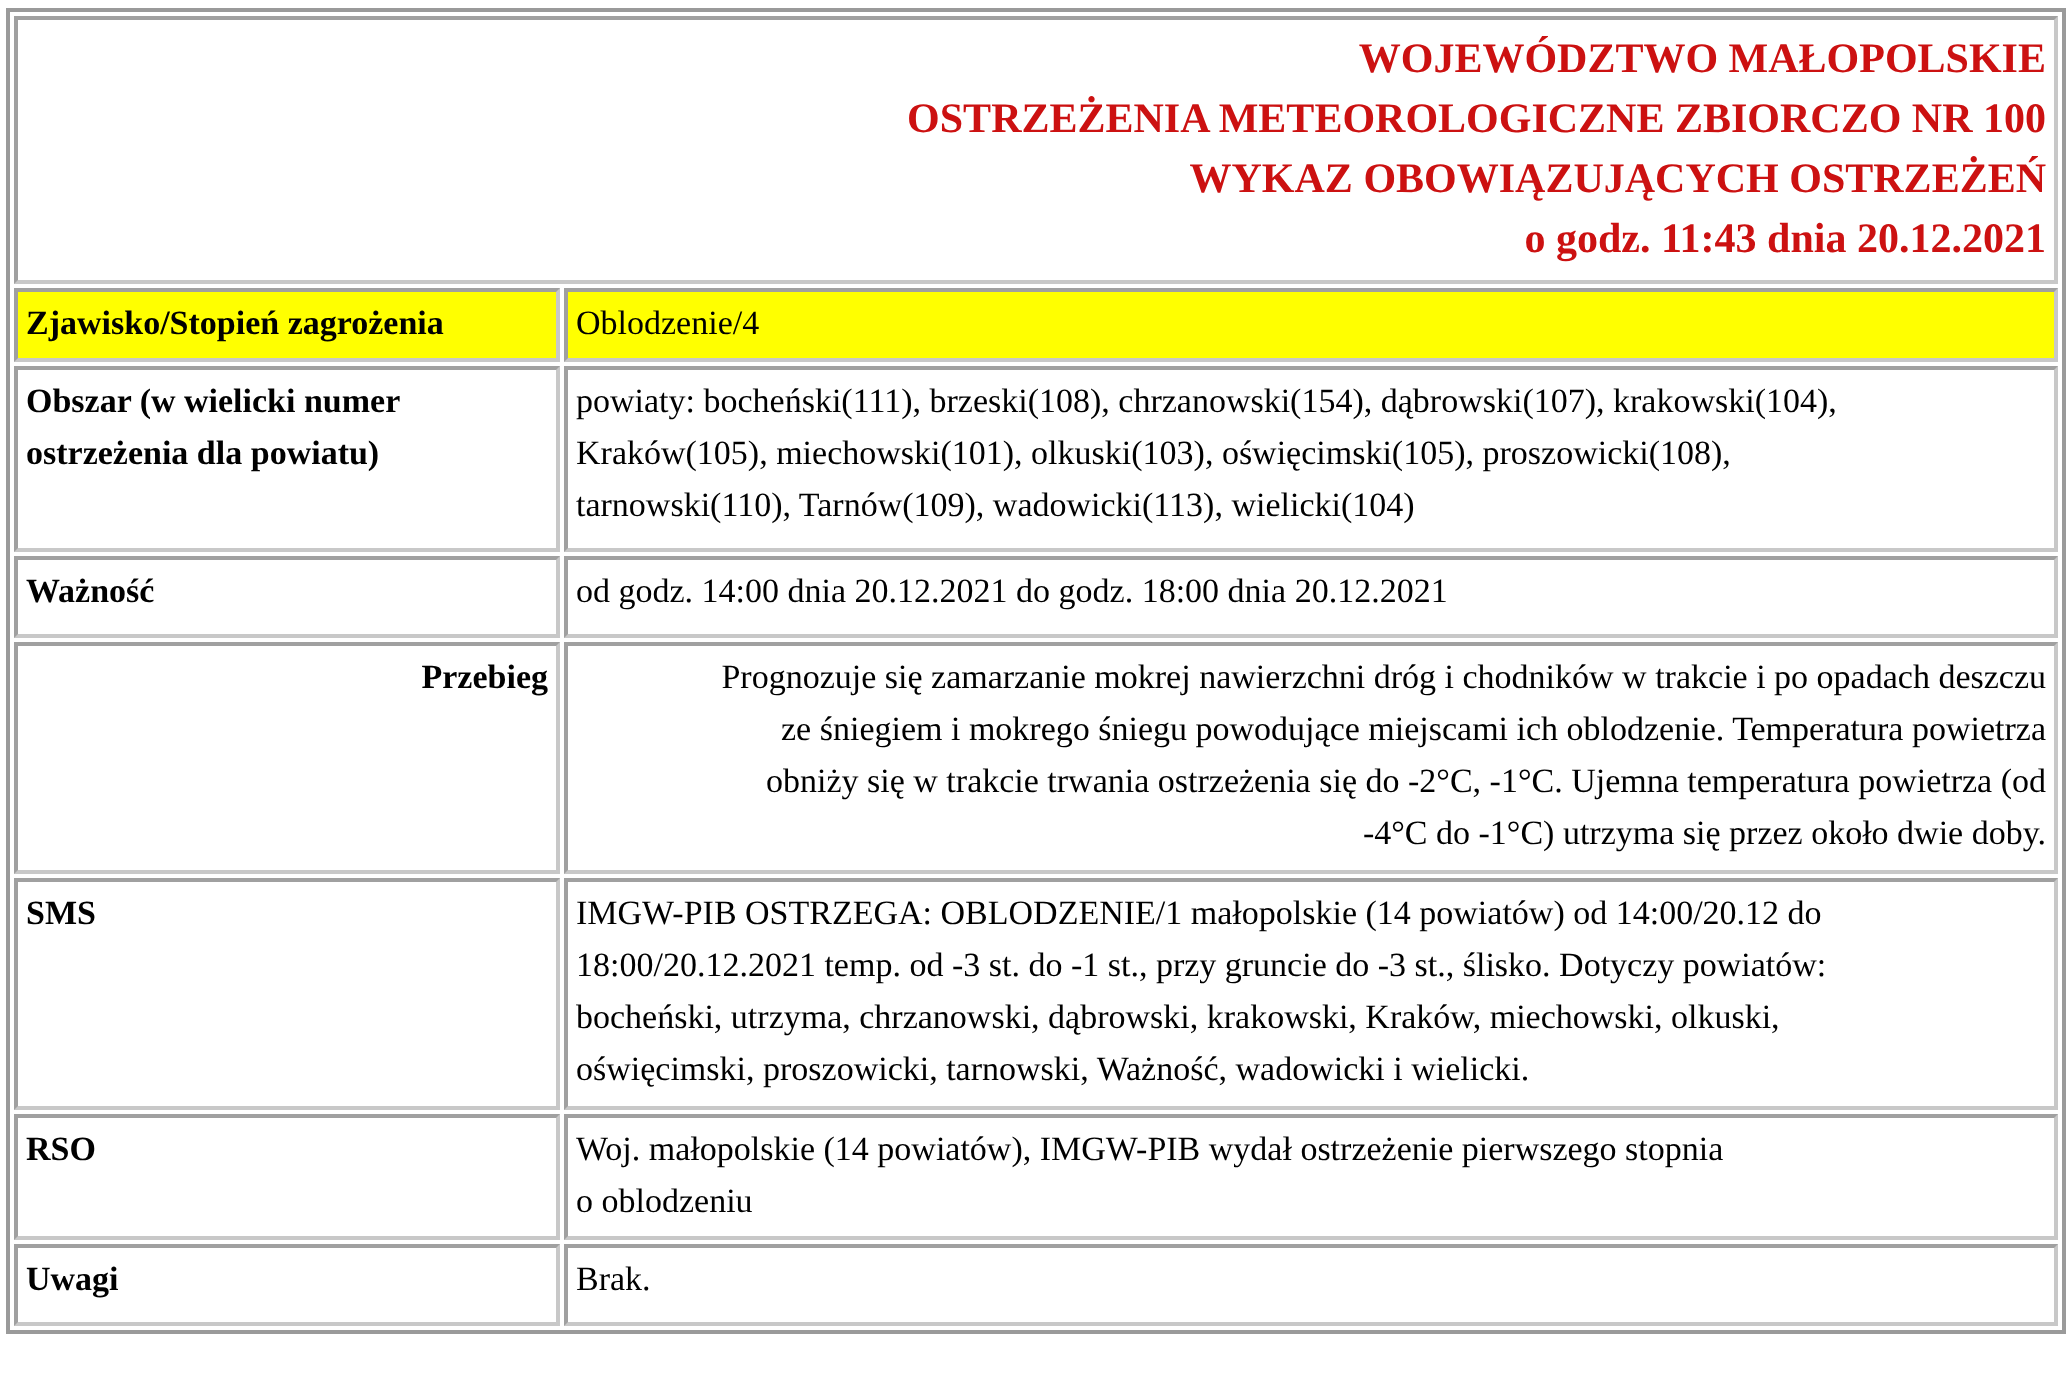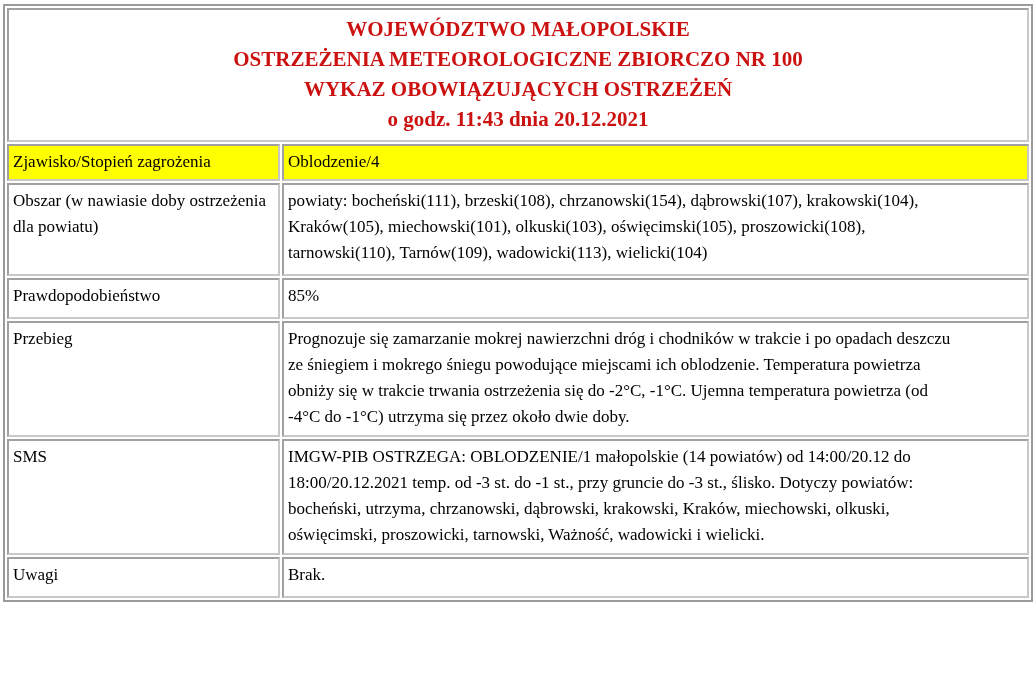--- a/index.html
+++ b/index.html
@@ -27,37 +27,37 @@
     table.warn td {
       border: 2px solid #a0a0a0;
       border-right-color: #c8c8c8;
       border-bottom-color: #c8c8c8;
       vertical-align: top;
       font-size: 17px;
       line-height: 26px;
       padding: 3px 4px 4px 4px;
     }
     td.header {
-      text-align: center;
+      text-align: right;
       color: #cc1111;
       font-weight: bold;
       font-size: 21px !important;
       line-height: 30px !important;
       padding: 4px 4px 6px 4px !important;
     }
     td.header div { display: block; }
     td.label {
       width: 261px;
-      font-weight: normal;
+      font-weight: bold;
     }
     tr.yellow td { background: #ffff00; }
     .row-obszar td { height: 82px; }
     .row-waznosc td { height: 30px; }
     .row-prawd td { height: 30px; }
-    .row-przebieg td { height: 105px; }
+    .row-przebieg td { height: 105px; text-align: right; }
     .row-sms td { height: 105px; margin-top: 44px; }
     .row-rso td { height: 52px; }
     .row-uwagi td { height: 30px; }
   </style>
 </head>
 <body>
 
 <table class="warn">
   <tbody>
       <tr>
@@ -68,33 +68,33 @@
       <div>o godz. 11:43 dnia 20.12.2021</div>
     </td>
   </tr>
 
   <tr class="yellow">
     <td class="label">Zjawisko/Stopień zagrożenia</td>
     <td>Oblodzenie/4</td>
   </tr>
 
   <tr class="row-obszar">
-    <td class="label">Obszar (w nawiasie doby ostrzeżenia dla powiatu)</td>
+    <td class="label">Obszar (w wielicki numer ostrzeżenia dla powiatu)</td>
     <td>
       <div>powiaty: bocheński(111), brzeski(108), chrzanowski(154), dąbrowski(107), krakowski(104),</div>
       <div>Kraków(105), miechowski(101), olkuski(103), oświęcimski(105), proszowicki(108),</div>
       <div>tarnowski(110), Tarnów(109), wadowicki(113), wielicki(104)</div>
     </td>
   </tr>
 
+  <tr class="row-waznosc">
+    <td class="label">Ważność</td>
+    <td>od godz. 14:00 dnia 20.12.2021 do godz. 18:00 dnia 20.12.2021</td>
+  </tr>
 
-  <tr class="row-prawd">
-    <td class="label">Prawdopodobieństwo</td>
-    <td>85%</td>
-  </tr>
 
   <tr class="row-przebieg">
     <td class="label">Przebieg</td>
     <td>
       <div>Prognozuje się zamarzanie mokrej nawierzchni dróg i chodników w trakcie i po opadach deszczu</div>
       <div>ze śniegiem i mokrego śniegu powodujące miejscami ich oblodzenie. Temperatura powietrza</div>
       <div>obniży się w trakcie trwania ostrzeżenia się do -2°C, -1°C. Ujemna temperatura powietrza (od</div>
       <div>-4°C do -1°C) utrzyma się przez około dwie doby.</div>
     </td>
   </tr>
@@ -102,20 +102,27 @@
   <tr class="row-sms">
     <td class="label">SMS</td>
     <td>
       <div>IMGW-PIB OSTRZEGA: OBLODZENIE/1 małopolskie (14 powiatów) od 14:00/20.12 do</div>
       <div>18:00/20.12.2021 temp. od -3 st. do -1 st., przy gruncie do -3 st., ślisko. Dotyczy powiatów:</div>
       <div>bocheński, utrzyma, chrzanowski, dąbrowski, krakowski, Kraków, miechowski, olkuski,</div>
       <div>oświęcimski, proszowicki, tarnowski, Ważność, wadowicki i wielicki.</div>
     </td>
   </tr>
 
+  <tr class="row-rso">
+    <td class="label">RSO</td>
+    <td>
+      <div>Woj. małopolskie (14 powiatów), IMGW-PIB wydał ostrzeżenie pierwszego stopnia</div>
+      <div>o oblodzeniu</div>
+    </td>
+  </tr>
 
   <tr class="row-uwagi">
     <td class="label">Uwagi</td>
     <td>Brak.</td>
   </tr>
 
 </tbody>
   </table>
 
 </body></html>

